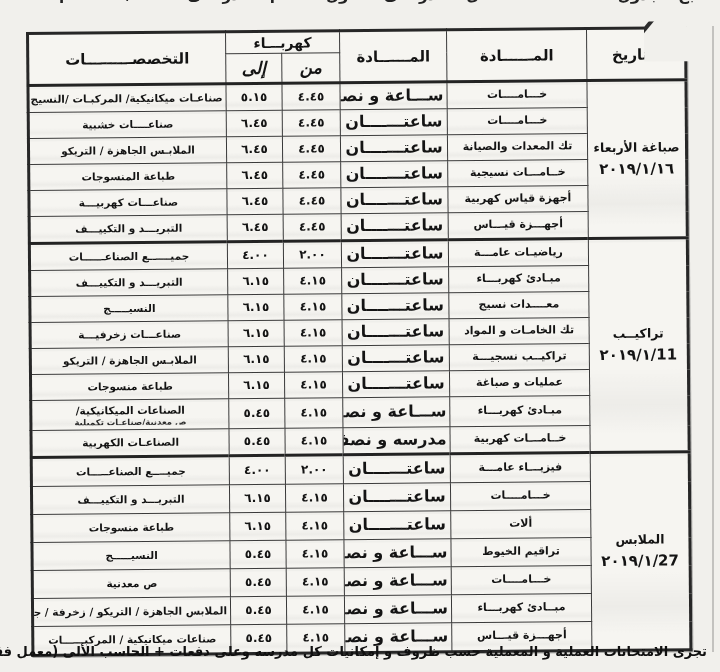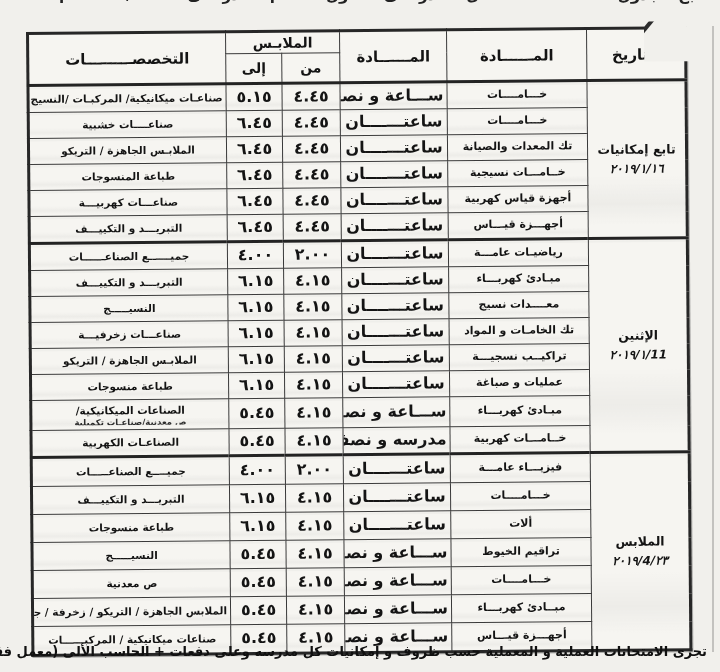--- a/index.html
+++ b/index.html
@@ -36,34 +36,34 @@
   th,td{
     border:1.5px solid #3a3a3a;
     text-align:center;vertical-align:middle;
     font-weight:bold;color:#141414;
     padding:0 3px;overflow:hidden;white-space:nowrap;
   }
   thead tr.h1{height:22px;}
   thead tr.h2{height:30px;}
   thead th{font-size:15px;}
   thead .c-time{font-size:14px;}
-  thead .c-sub{font-size:14px;}
+  thead .c-sub{font-size:17px;font-style:italic;}
   thead{border-bottom:3px solid #232323;}
   tbody td{height:25px;font-size:11px;line-height:1.15;
     background-image:linear-gradient(rgba(120,120,120,.05) 0 2px, transparent 2px 60%, rgba(120,120,120,.07) 78%, transparent 92%);
   }
   tbody tr.gsep td{border-top:3.5px solid #232323;}
   tbody tr.tall td{height:27px;}
   tbody tr.tall2 td{height:29px;}
   td.spec{font-size:10.5px;}
-  td.num{font-size:16px;margin-left:28px;}
+  td.num{font-size:12px;margin-left:28px;}
   td.dur{font-size:16px;margin-top:28px;}
   td.subj{font-size:11px;}
   td.date-cell{font-size:12.5px;line-height:1.5;}
-  td.date-cell .dnum{font-size:12px;font-style:italic;}
+  td.date-cell .dnum{font-size:15px;}
   .spec-sub{height:8px;overflow:hidden;font-size:8.5px;line-height:10px;color:#2c2c2c;}
   
   .corner-fold{position:absolute;top:-5px;right:-6px;width:46px;height:40px;overflow:hidden;pointer-events:none;}
   .corner-fold .wedge{
     position:absolute;left:18px;top:-16px;width:80px;height:70px;
     background:#f1f0ec;border-left:4px solid #2c2c2c;
     transform:rotate(40deg);transform-origin:left top;
   }
   .footer-note{
     position:absolute;left:5px;right:13px;top:644px;
@@ -91,33 +91,33 @@
           <col style="width:107px">
         <col style="width:58px">
           <col style="width:56px">
           <col style="width:198px">
       </colgroup>
       <thead>
         <tr class="h1">
           <th rowspan="2">التاريخ</th>
           <th rowspan="2">المــــــادة</th>
           <th rowspan="2">المــــــادة</th>
-          <th colspan="2" class="c-time">الملابـس</th>
+          <th colspan="2" class="c-time">كهربـــاء</th>
           <th rowspan="2">التخصصـــــــــات</th>
         </tr>
         <tr class="h2">
           <th class="c-sub">من</th>
           <th class="c-sub">إلى</th>
         </tr>
       </thead>
       <tbody>
 
         <tr>
           <td class="date-cell" rowspan="6">
-            <div>تابع إمكانيات</div>
+            <div>صباغة الأربعاء</div>
             <div class="dnum" dir="ltr">٢٠١٩/١/١٦</div>
           </td>
           <td class="subj">خـــامــــات</td>
           <td class="dur">ســـاعة و نصف</td>
           <td class="num">٤.٤٥</td>
           <td class="num">٥.١٥</td>
           <td class="spec">صناعـات ميكانيكية/ المركبـات /النسيج</td>
         </tr>
         <tr>
           <td class="subj">خـــامــــات</td>
@@ -150,21 +150,21 @@
         <tr>
           <td class="subj">أجهـــزة قيـــاس</td>
           <td class="dur">ساعتـــــــان</td>
           <td class="num">٤.٤٥</td>
           <td class="num">٦.٤٥</td>
           <td class="spec">التبريـــد و التكييـــف</td>
         </tr>
 
         <tr class="gsep">
           <td class="date-cell" rowspan="8">
-            <div>الإثنين</div>
+            <div>تراكيــب</div>
             <div class="dnum" dir="ltr">٢٠١٩/١/11</div>
           </td>
           <td class="subj">رياضيـات عامـــة</td>
           <td class="dur">ساعتـــــــان</td>
           <td class="num">٢.٠٠</td>
           <td class="num">٤.٠٠</td>
           <td class="spec">جميــــــع الصناعــــــات</td>
         </tr>
         <tr>
           <td class="subj">مبـادئ كهربـــاء</td>
@@ -215,21 +215,21 @@
           <td class="subj">خــامـــات كهربية</td>
           <td class="dur">مدرسه و نصف</td>
           <td class="num">٤.١٥</td>
           <td class="num">٥.٤٥</td>
           <td class="spec">الصناعـات الكهربية</td>
         </tr>
 
         <tr class="gsep tall">
           <td class="date-cell" rowspan="7">
             <div>الملابس</div>
-            <div class="dnum" dir="ltr">٢٠١٩/4/٢٣</div>
+            <div class="dnum" dir="ltr">٢٠١٩/١/27</div>
           </td>
           <td class="subj">فيزيـــاء عامـــة</td>
           <td class="dur">ساعتـــــــان</td>
           <td class="num">٢.٠٠</td>
           <td class="num">٤.٠٠</td>
           <td class="spec">جميــــع الصناعـــــات</td>
         </tr>
         <tr class="tall">
           <td class="subj">خـــامــــات</td>
           <td class="dur">ساعتـــــــان</td>

